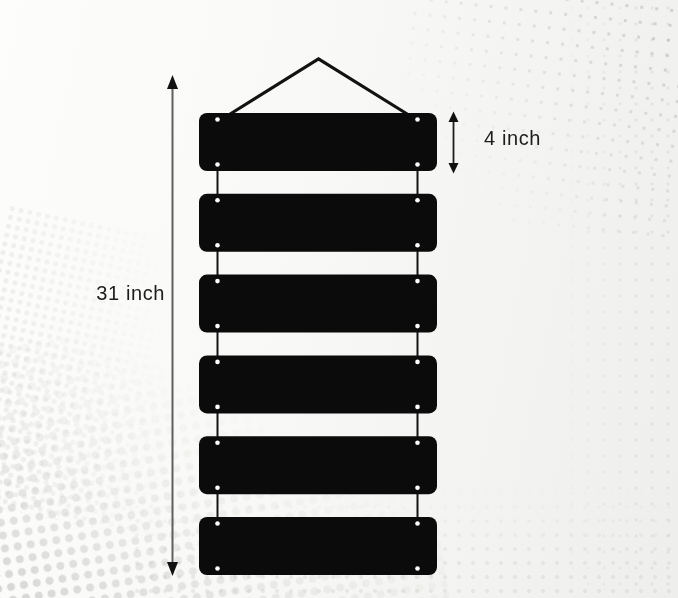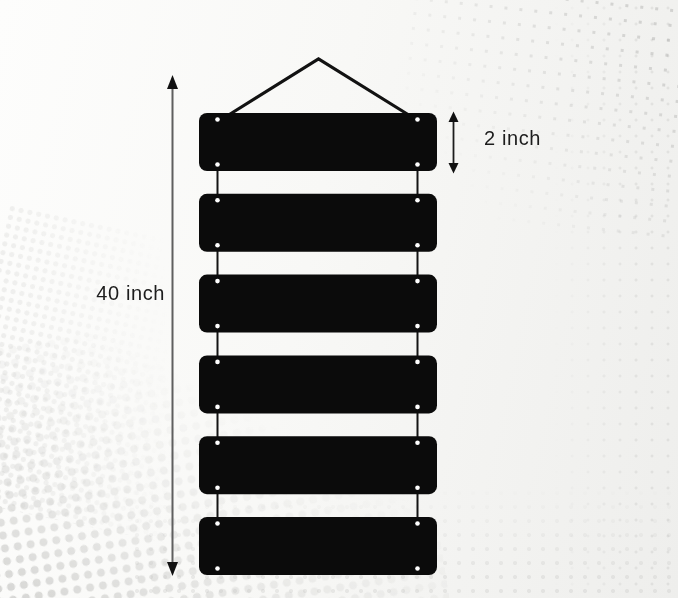--- a/index.html
+++ b/index.html
@@ -138,16 +138,16 @@
       <polygon points="172.5,576 167,562 178,562" fill="#111111"></polygon>
     </g>
 
     <g>
       <line x1="453.5" y1="119" x2="453.5" y2="166" stroke="#1c1c1c" stroke-width="1.8"></line>
       <polygon points="453.5,111.5 448.5,122 458.5,122" fill="#111111"></polygon>
       <polygon points="453.5,173.5 448.5,163 458.5,163" fill="#111111"></polygon>
     </g>
   </svg>
 
-  <div class="dim-label label-overall">40 inch</div>
-  <div class="dim-label label-plank">2 inch</div>
+  <div class="dim-label label-overall">31 inch</div>
+  <div class="dim-label label-plank">4 inch</div>
 
 </div>
 
 </body></html>

